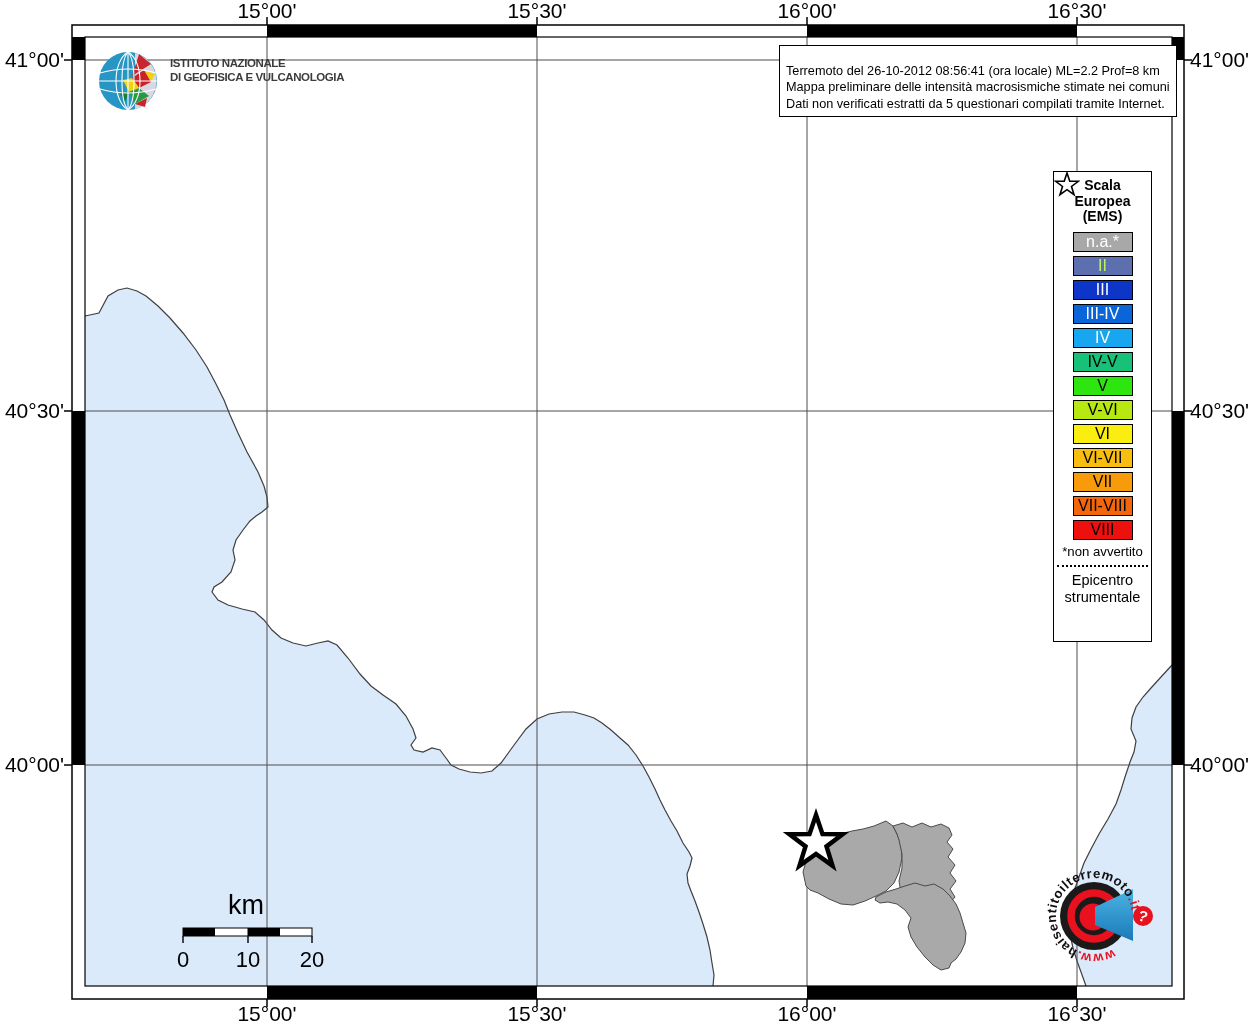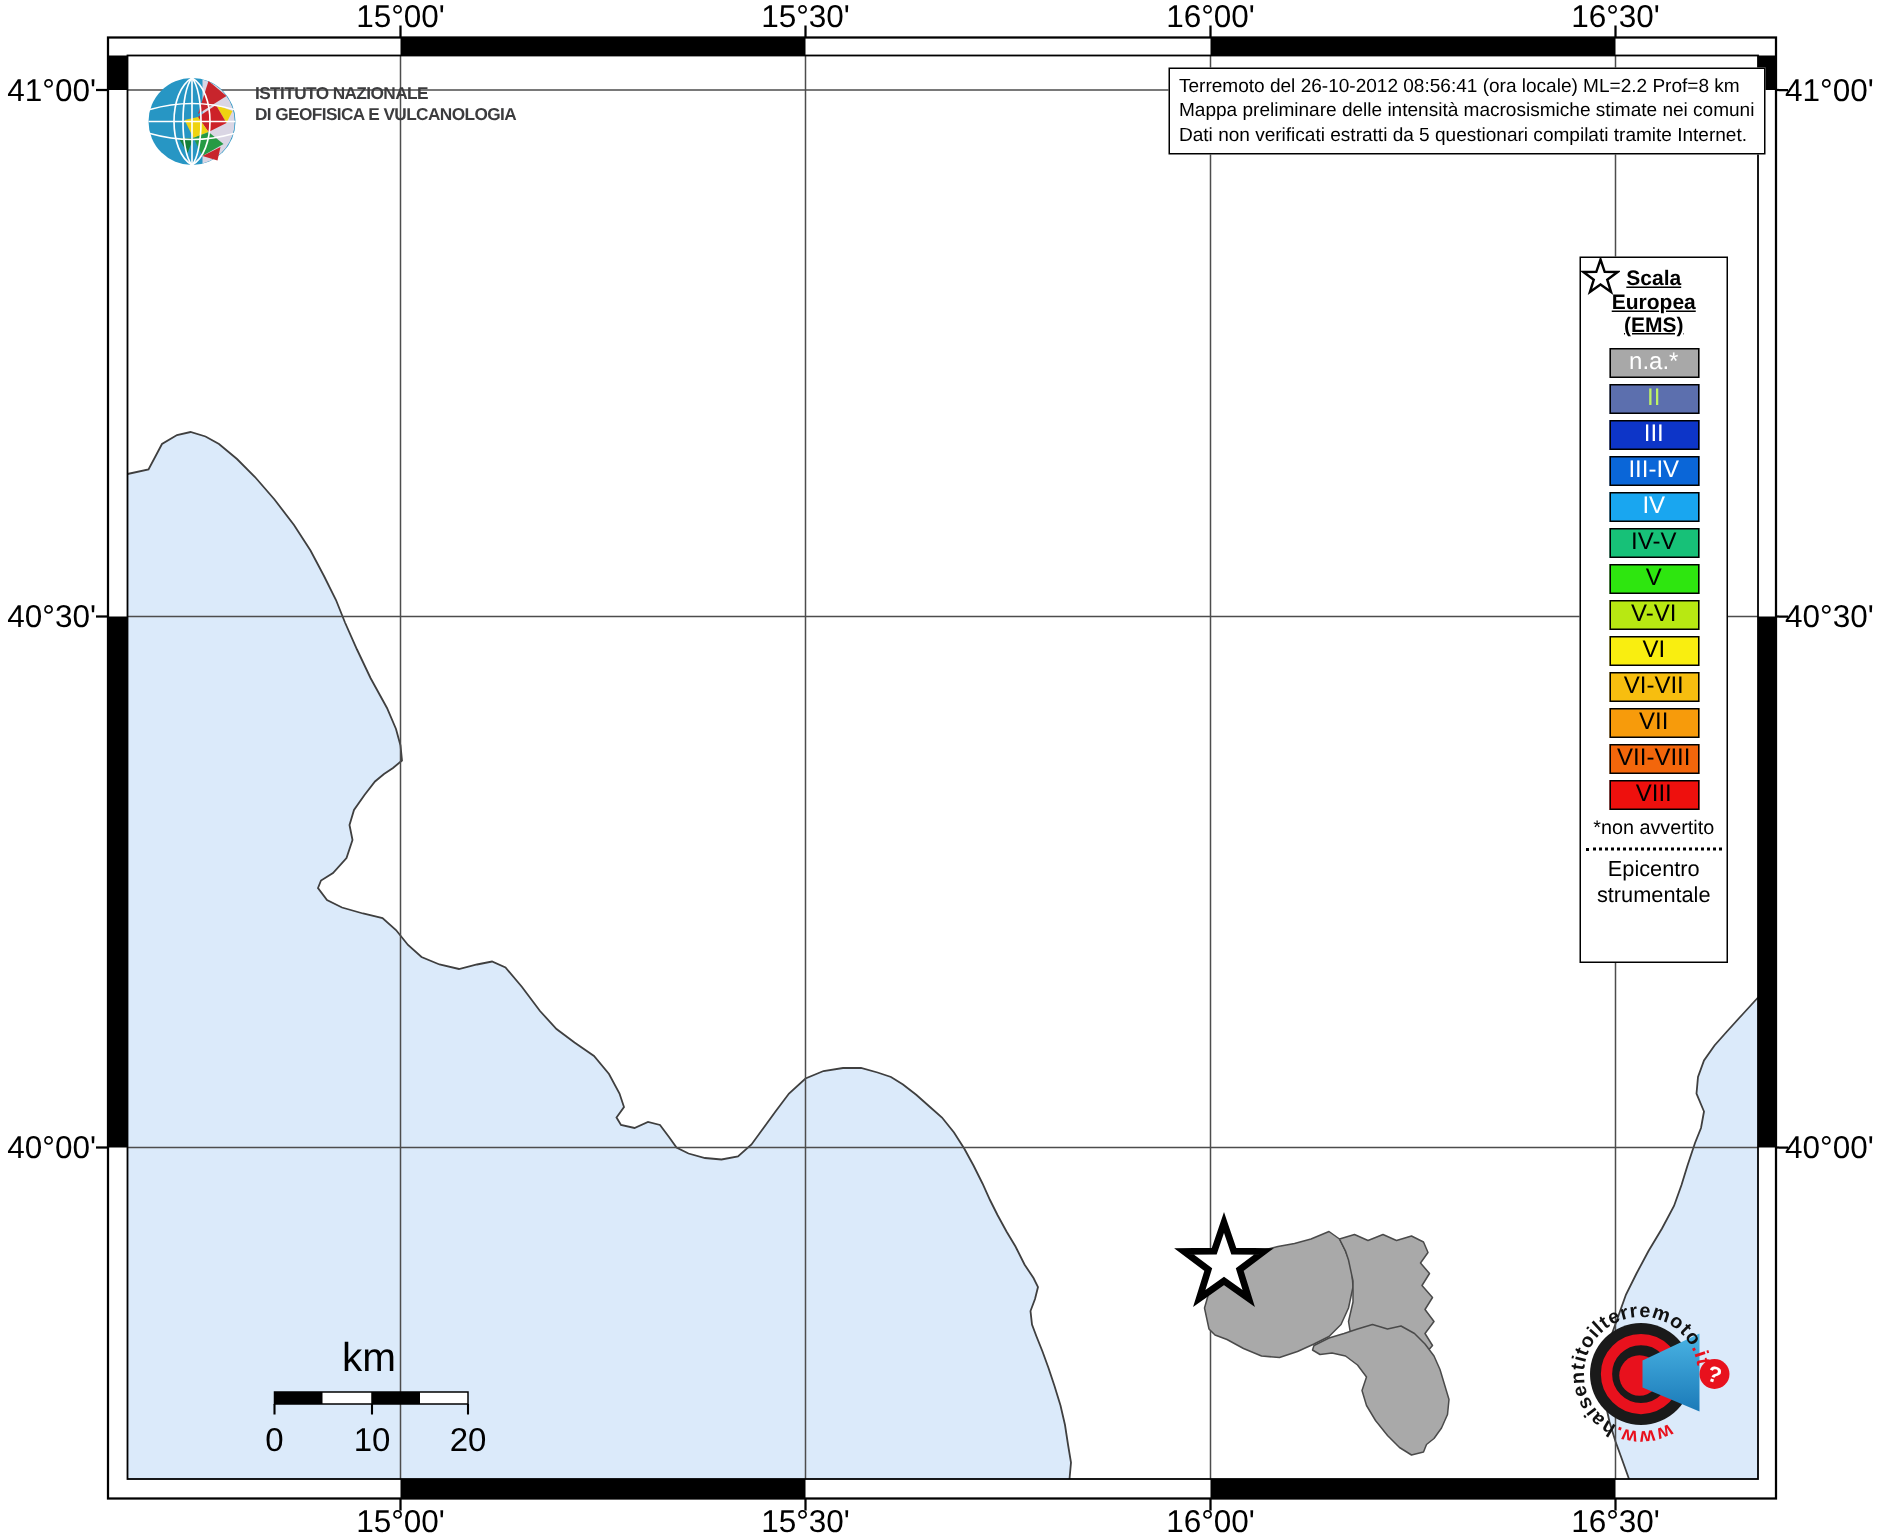--- a/index.html
+++ b/index.html
@@ -1,24 +1,24 @@
 <!DOCTYPE html>
 <html><head>
 <meta charset="utf-8">
 <style>
   html,body{margin:0;padding:0;background:#ffffff;}
   .stage{position:relative;width:1255px;height:1024px;background:#ffffff;
          font-family:"Liberation Sans", sans-serif;overflow:hidden;}
   .stage svg{position:absolute;left:0;top:0;}
   .axis-label{font-size:21px;fill:#000;}
   .infobox{position:absolute;left:779px;top:45px;background:#fff;border:1px solid #000;
-           padding:3px 6px 4px 6px;font-size:12.7px;line-height:16.4px;color:#000;white-space:nowrap;}
+           padding:17px 6px 4px 6px;font-size:12.7px;line-height:16.4px;color:#000;white-space:nowrap;}
   .legend{position:absolute;left:1053px;top:171px;width:99px;height:471px;background:#fff;
           border:1px solid #000;text-align:center;color:#000;box-sizing:border-box;}
-  .legend-title{margin-top:6px;font-weight:bold;font-size:14px;line-height:15.5px;text-decoration:underline;}
+  .legend-title{margin-top:6px;font-weight:bold;font-size:14px;line-height:15.5px;}
   .chips{margin-top:7px;}
   .chip{width:58px;height:18px;margin:0 auto 4px auto;border:1px solid #000;
         font-weight:normal;font-size:16px;line-height:18px;}
   .legend-foot{margin-top:3px;font-size:13.2px;}
   .legend-divider{border-top:2px dotted #000;margin:6px 3px 5px 3px;height:0;}
   .legend-epi{font-weight:normal;font-size:14.5px;line-height:17px;}
   .legend-star{margin-top:3px;}
   .ingv-text{position:absolute;left:170px;top:57px;color:#3c3c3e;font-weight:bold;
              font-size:11.5px;line-height:13.5px;letter-spacing:-0.4px;white-space:nowrap;}
 </style>

